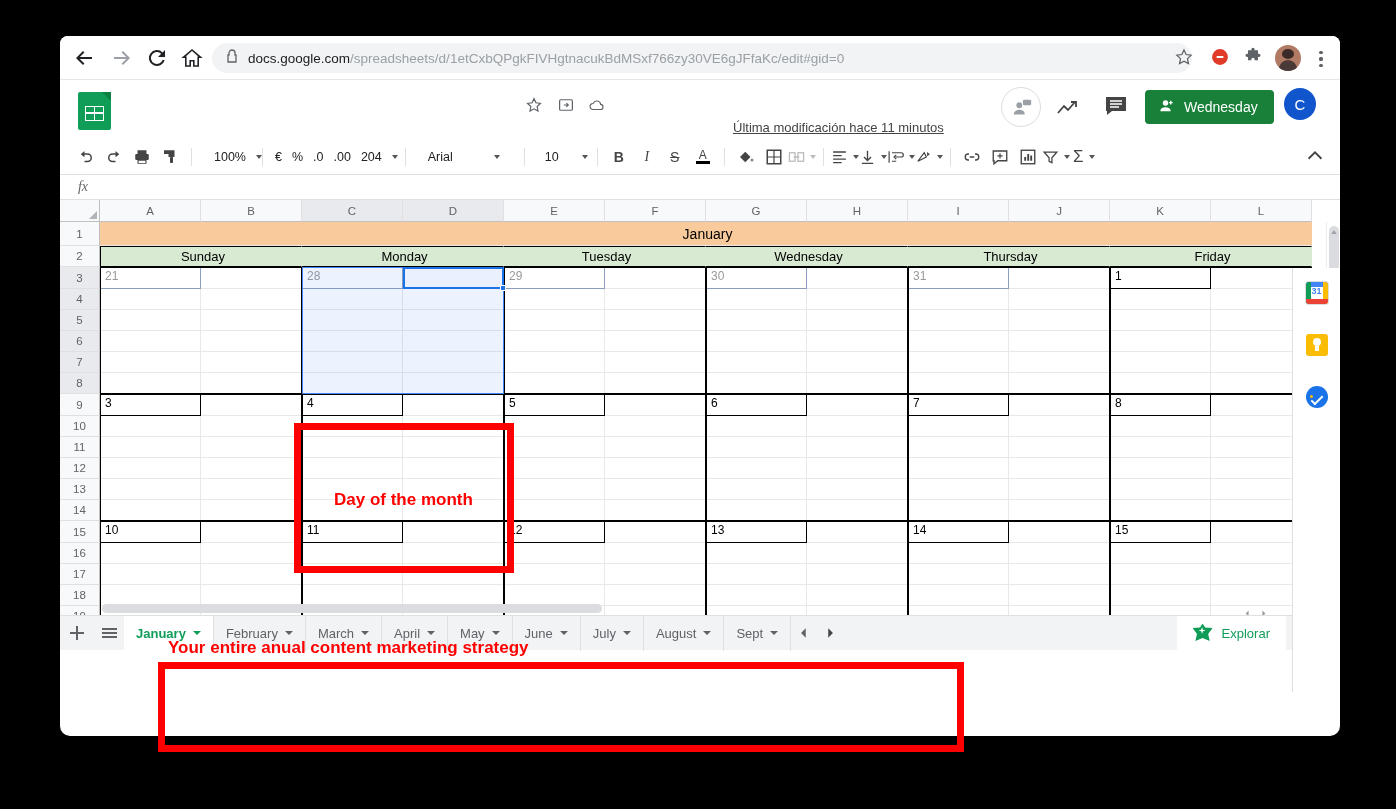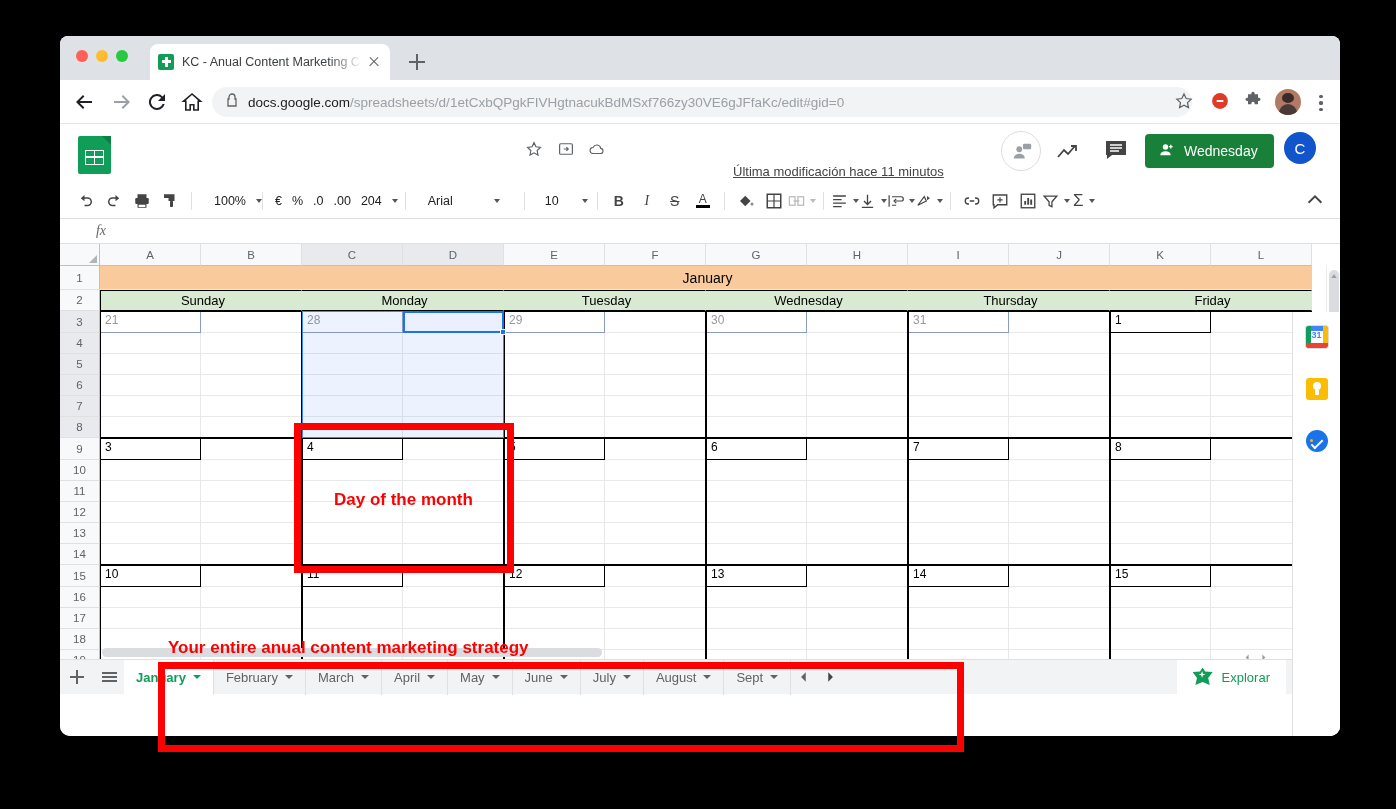--- a/index.html
+++ b/index.html
@@ -250,21 +250,21 @@
   #fontsize-box { width: 58px; justify-content: flex-start; padding-left: 8px; }
   #collapse-toolbar { position: absolute; right: 14px; top: 5px; cursor: pointer; }
 
   
   #formula-bar {
     position: relative; height: 26px;
     border-top: 1px solid #e0e0e0; border-bottom: 1px solid #e0e0e0;
     background: #fff; display: flex; align-items: center;
   }
   #fx-label {
-    width: 46px; text-align: right;
+    width: 46px; text-align: center;
     font-family: "Liberation Serif", serif; font-style: italic;
     font-size: 14px; color: #666;
   }
   #formula-input { flex: 1; font-size: 12px; color: #222; padding-left: 6px; }
 
   
   #grid-area { position: relative; height: 415px; overflow: hidden; background: #fff; }
 
   #grid-scroll { position: absolute; left: 0; top: 0; width: 1216px; height: 415px; }
   .corner-cell {
@@ -473,33 +473,20 @@
     left: 334px; top: 490px; font-size: 17px;
   }
   #annot-strategy-box { left: 158px; top: 662px; width: 806px; height: 90px; }
   #annot-strategy-label { left: 168px; top: 638px; font-size: 17px; }
 </style>
 </head>
 <body>
 
 <div id="browser-window">
 
-  <div id="tab-strip">
-    <div class="traffic-lights">
-      <div class="tl red"></div>
-      <div class="tl yellow"></div>
-      <div class="tl green"></div>
-    </div>
-    <div id="browser-tab">
-      <div class="tab-favicon"></div>
-      <div class="tab-title">KC - Anual Content Marketing C</div>
-      <div id="tab-close"></div>
-    </div>
-    <div id="new-tab-button"></div>
-  </div>
 
   <div id="omni-row">
     <div class="nav-btn" id="nav-back">
       <svg width="24" height="24" viewBox="0 0 24 24">
           <path d="M20 11H7.8l4.6-4.6L11 5l-7 7 7 7 1.4-1.4L7.8 13H20z" fill="#202124"></path>
         </svg>
     </div>
     <div class="nav-btn" id="nav-fwd">
       <svg width="24" height="24" viewBox="0 0 24 24">
           <path d="M4 11h12.2l-4.6-4.6L13 5l7 7-7 7-1.4-1.4 4.6-4.6H4z" fill="#9aa0a6"></path>

